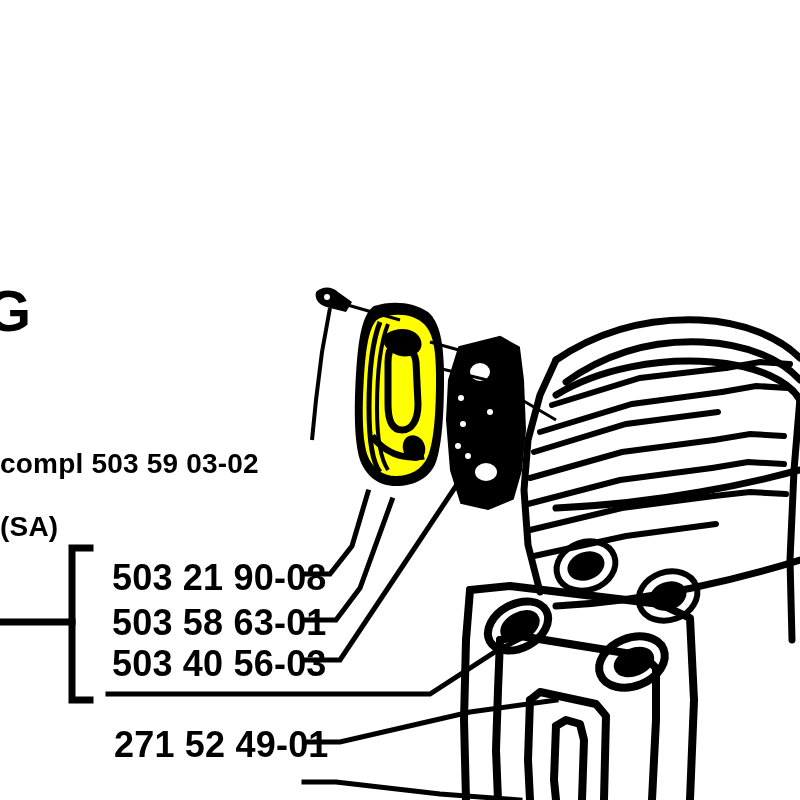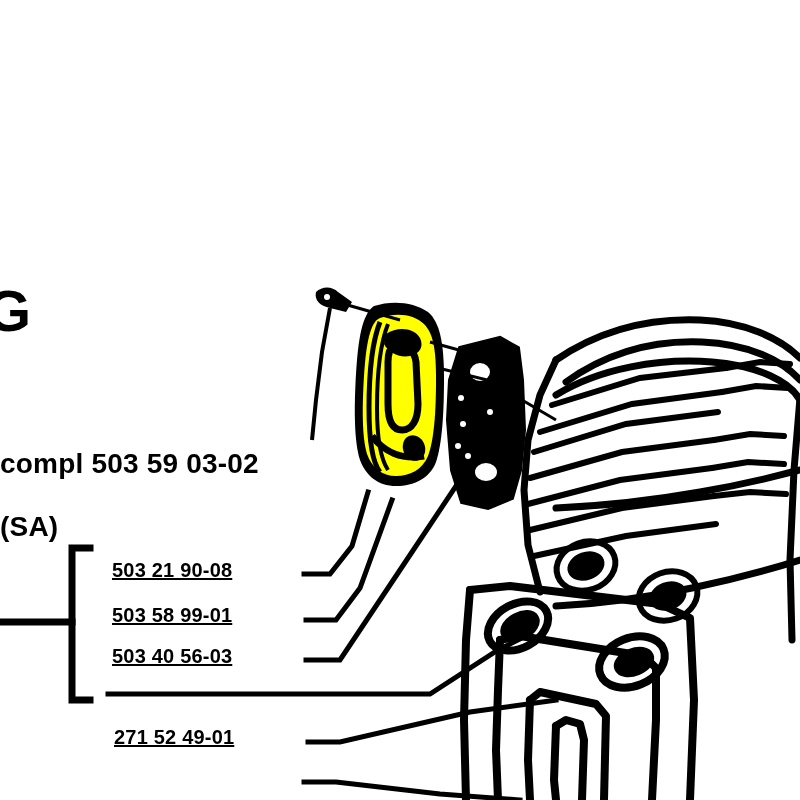--- a/index.html
+++ b/index.html
@@ -25,22 +25,21 @@
   .label {
     position: absolute;
     font-family: "Liberation Sans", sans-serif;
     font-weight: bold;
     color: #000000;
     white-space: nowrap;
     letter-spacing: 0.2px;
     line-height: 1;
   }
   .pn {
-    font-size: 20px;
-    text-decoration: underline;
+    font-size: 36px;
   }
   .section-letter {
     font-size: 58px;
     font-weight: bold;
     letter-spacing: 0px;
   }
   .compl-line {
     font-size: 28px;
   }
 </style>
@@ -183,20 +182,20 @@
   </svg>
 
   <div class="label section-letter" style="left:-14px; top:282px;">G</div>
 
   <div class="label compl-line" style="left:0px; top:450px;">compl 503 59 03-02</div>
 
   <div class="label compl-line" style="left:0px; top:492px;margin-top:21px;">(SA)</div>
 
   <div class="label pn" style="left:112px; top:560px;">503 21 90-08</div>
 
-  <div class="label pn" style="left:112px; top:605px;">503 58 99-01</div>
+  <div class="label pn" style="left:112px; top:605px;">503 58 63-01</div>
 
   <div class="label pn" style="left:112px; top:646px;">503 40 56-03</div>
 
   <div class="label pn" style="left:114px; top:727px;">271 52 49-01</div>
 
 
 </div>
 
 </body></html>

